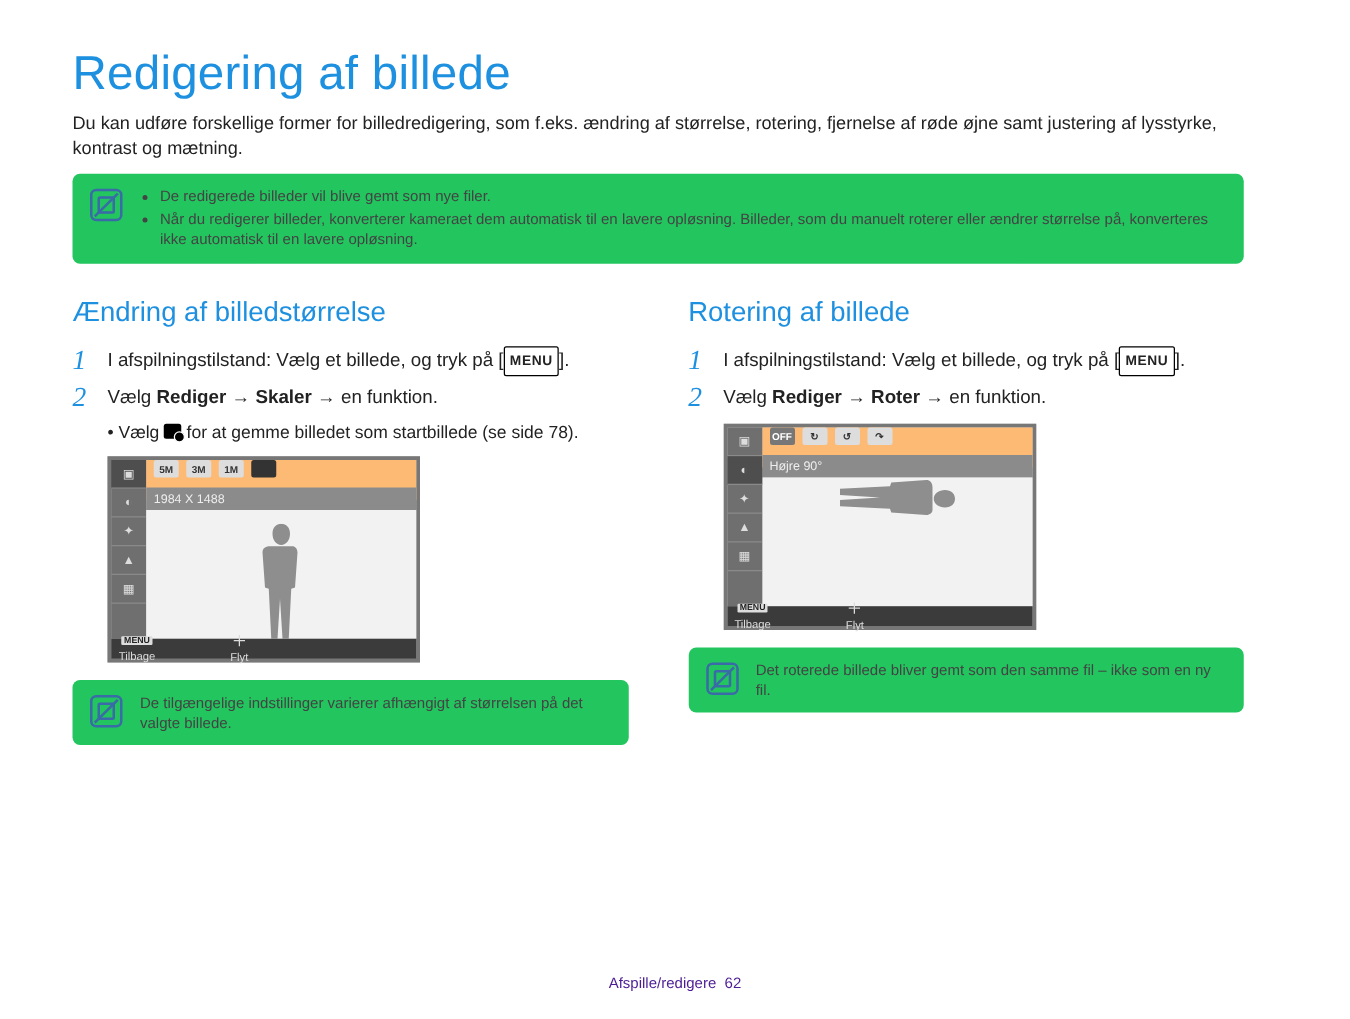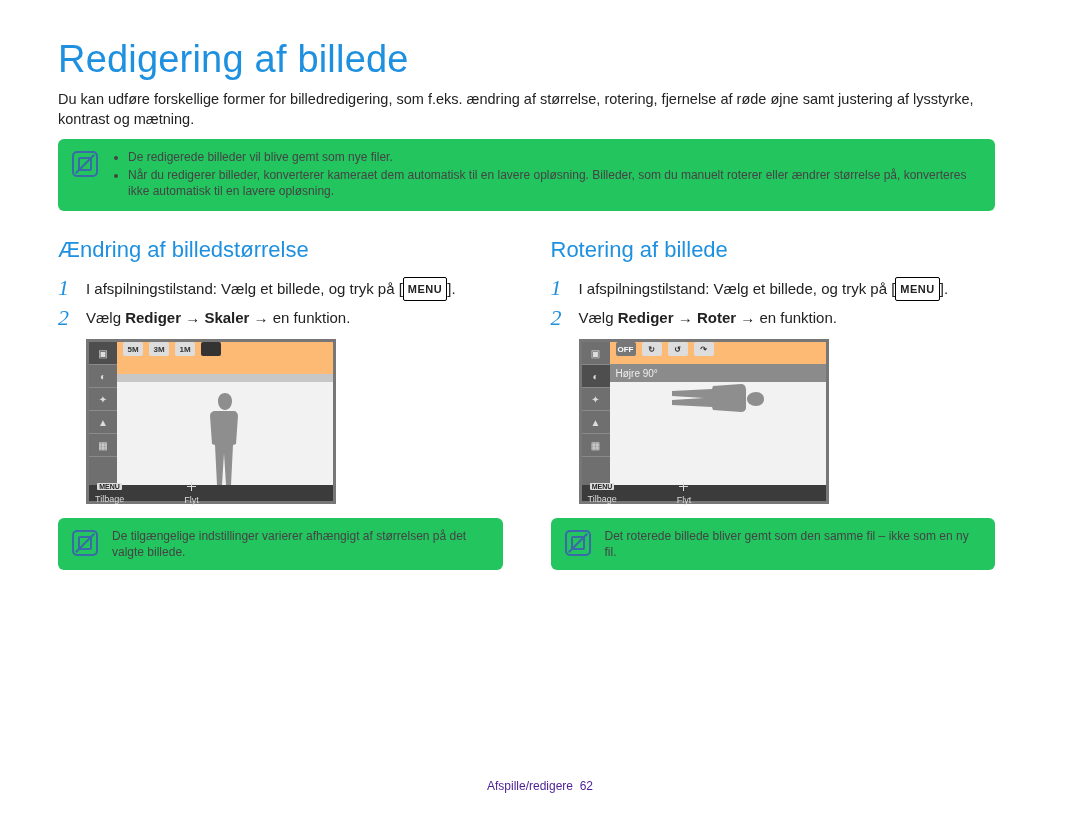--- a/index.html
+++ b/index.html
@@ -286,35 +286,39 @@
         </div>
       </div>
 
       <div class="step">
         <div class="step-num">2</div>
         <div class="step-body">
           <span>Vælg </span><b>Rediger</b><span> → </span><b>Skaler</b><span> → en funktion.</span>
         </div>
       </div>
 
+      <div class="substep">
+        <span>Vælg </span><span class="icon-startimg"></span><span> for at gemme billedet som startbillede (se side 78).</span>
+      </div>
 
       <div class="lcd">
         <div class="lcd-sidebar">
           <div class="sicon active">▣</div>
           <div class="sicon">◐</div>
           <div class="sicon">✦</div>
           <div class="sicon">▲</div>
           <div class="sicon">▦</div>
         </div>
         <div class="lcd-topbar">
           <div class="topicon">5M</div>
           <div class="topicon">3M</div>
           <div class="topicon">1M</div>
           <div class="topicon" style="background:#333"></div>
         </div>
+        <div class="lcd-sub">1984 X 1488</div>
         <div class="lcd-canvas">
           <svg class="silhouette" viewBox="0 0 44 92">
             <path fill="#8e8e8e" d="M22 0c4 0 7 3 7 8s-3 9-7 9-7-4-7-9 3-8 7-8zm-9 18h18c2 0 4 2 4 5l-2 28-3 1-2 40h-5l-2-32-2 32h-5l-2-40-3-1-2-28c0-3 2-5 6-5z"></path>
           </svg>
         </div>
         <div class="lcd-bottom">
           <div class="mb">
               <span class="tag">MENU</span>
               <span>Tilbage</span>
             </div>

